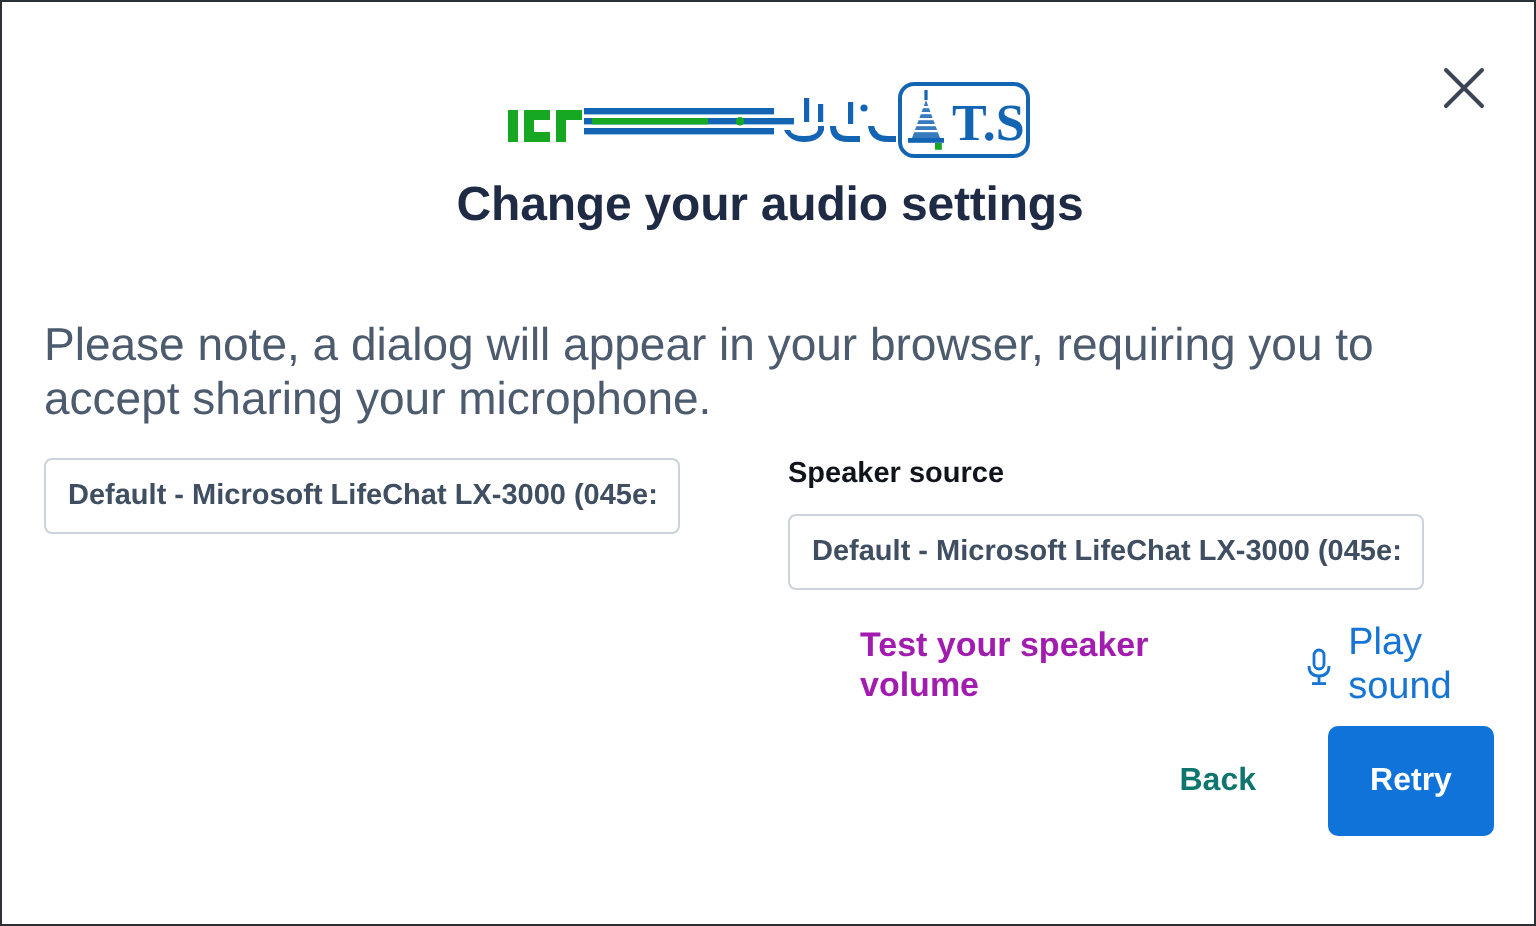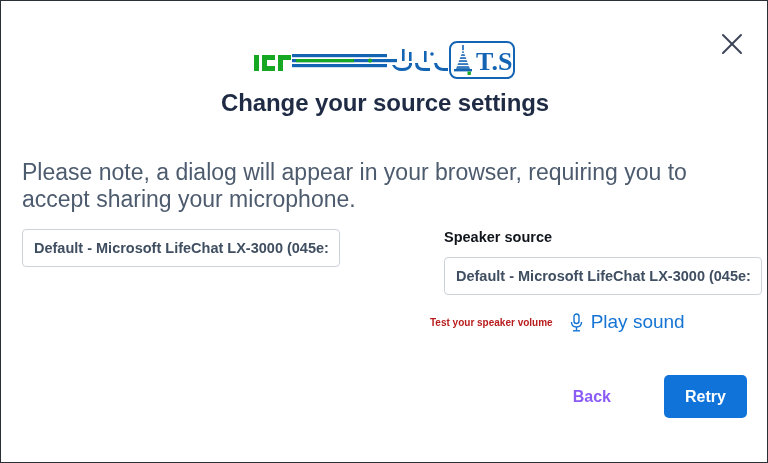--- a/index.html
+++ b/index.html
@@ -86,21 +86,21 @@
     top: 228px;
     left: 21px;
     width: 726px;
     display: flex;
     gap: 0px;
   }
   .field-col {
     width: 318px;
   }
   .field-col.right {
-    margin-left: 104px;
+    margin-left: 54px;
   }
   .field-label {
     font-size: 14.5px;
     font-weight: bold;
     color: #10151c;
     margin-bottom: 12px;
     letter-spacing: 0px;
   }
   .select-box {
     box-sizing: border-box;
@@ -125,23 +125,23 @@
 
   
   .test-row {
     position: absolute;
     top: 310px;
     left: 429px;
     display: flex;
     align-items: center;
   }
   .test-label {
-    font-size: 10px;
-    font-weight: bold;
-    color: #b91c1c;
+    font-size: 17px;
+    font-weight: bold;
+    color: #a21caf;
   }
   .mic-icon {
     margin-left: 16px;
     margin-right: 7px;
     display: flex;
     align-items: center;
   }
   .play-link {
     font-size: 19px;
     color: #1574d4;
@@ -153,37 +153,37 @@
   .footer {
     position: absolute;
     bottom: 44px;
     right: 20px;
     display: flex;
     align-items: center;
   }
   .back-link {
     font-size: 16px;
     font-weight: bold;
-    color: #8b5cf6;
-    cursor: pointer;
-    margin-right: 53px;
+    color: #0f766e;
+    cursor: pointer;
+    margin-right: 36px;
     background: none;
     border: none;
     padding: 0;
     font-family: inherit;
   }
   .retry-btn {
     background: #1073d9;
     color: #ffffff;
     font-size: 16px;
     font-weight: bold;
     border: none;
     border-radius: 5px;
     width: 83px;
-    height: 43px;
+    height: 55px;
     cursor: pointer;
     font-family: inherit;
   }
 </style>
 </head>
 <body>
 
 <div class="dialog">
 
   <button class="close-btn" aria-label="Close">
@@ -238,21 +238,21 @@
           <rect x="7.5" y="23" width="15" height="1.1" fill="#ffffff"></rect>
           <rect x="7.5" y="26" width="15" height="1.1" fill="#ffffff"></rect>
           <rect x="6" y="30" width="18" height="2.4"></rect>
         </g>
         <rect x="19.5" y="32.5" width="3.4" height="3.4" fill="#16a723"></rect>
         <text x="28" y="31" font-family="'Liberation Serif', serif" font-size="26" font-weight="bold" fill="#1464b4">T.S</text>
       </svg>
     </div>
   </div>
 
-  <div class="heading">Change your source settings</div>
+  <div class="heading">Change your audio settings</div>
 
   <div class="note">Please note, a dialog will appear in your browser, requiring you to accept sharing your microphone.</div>
 
   <div class="fields">
     <div class="field-col">
       <div class="select-box">
         <span class="select-value">Default - Microsoft LifeChat LX-3000 (045e:070</span>
       </div>
     </div>
     <div class="field-col right">

